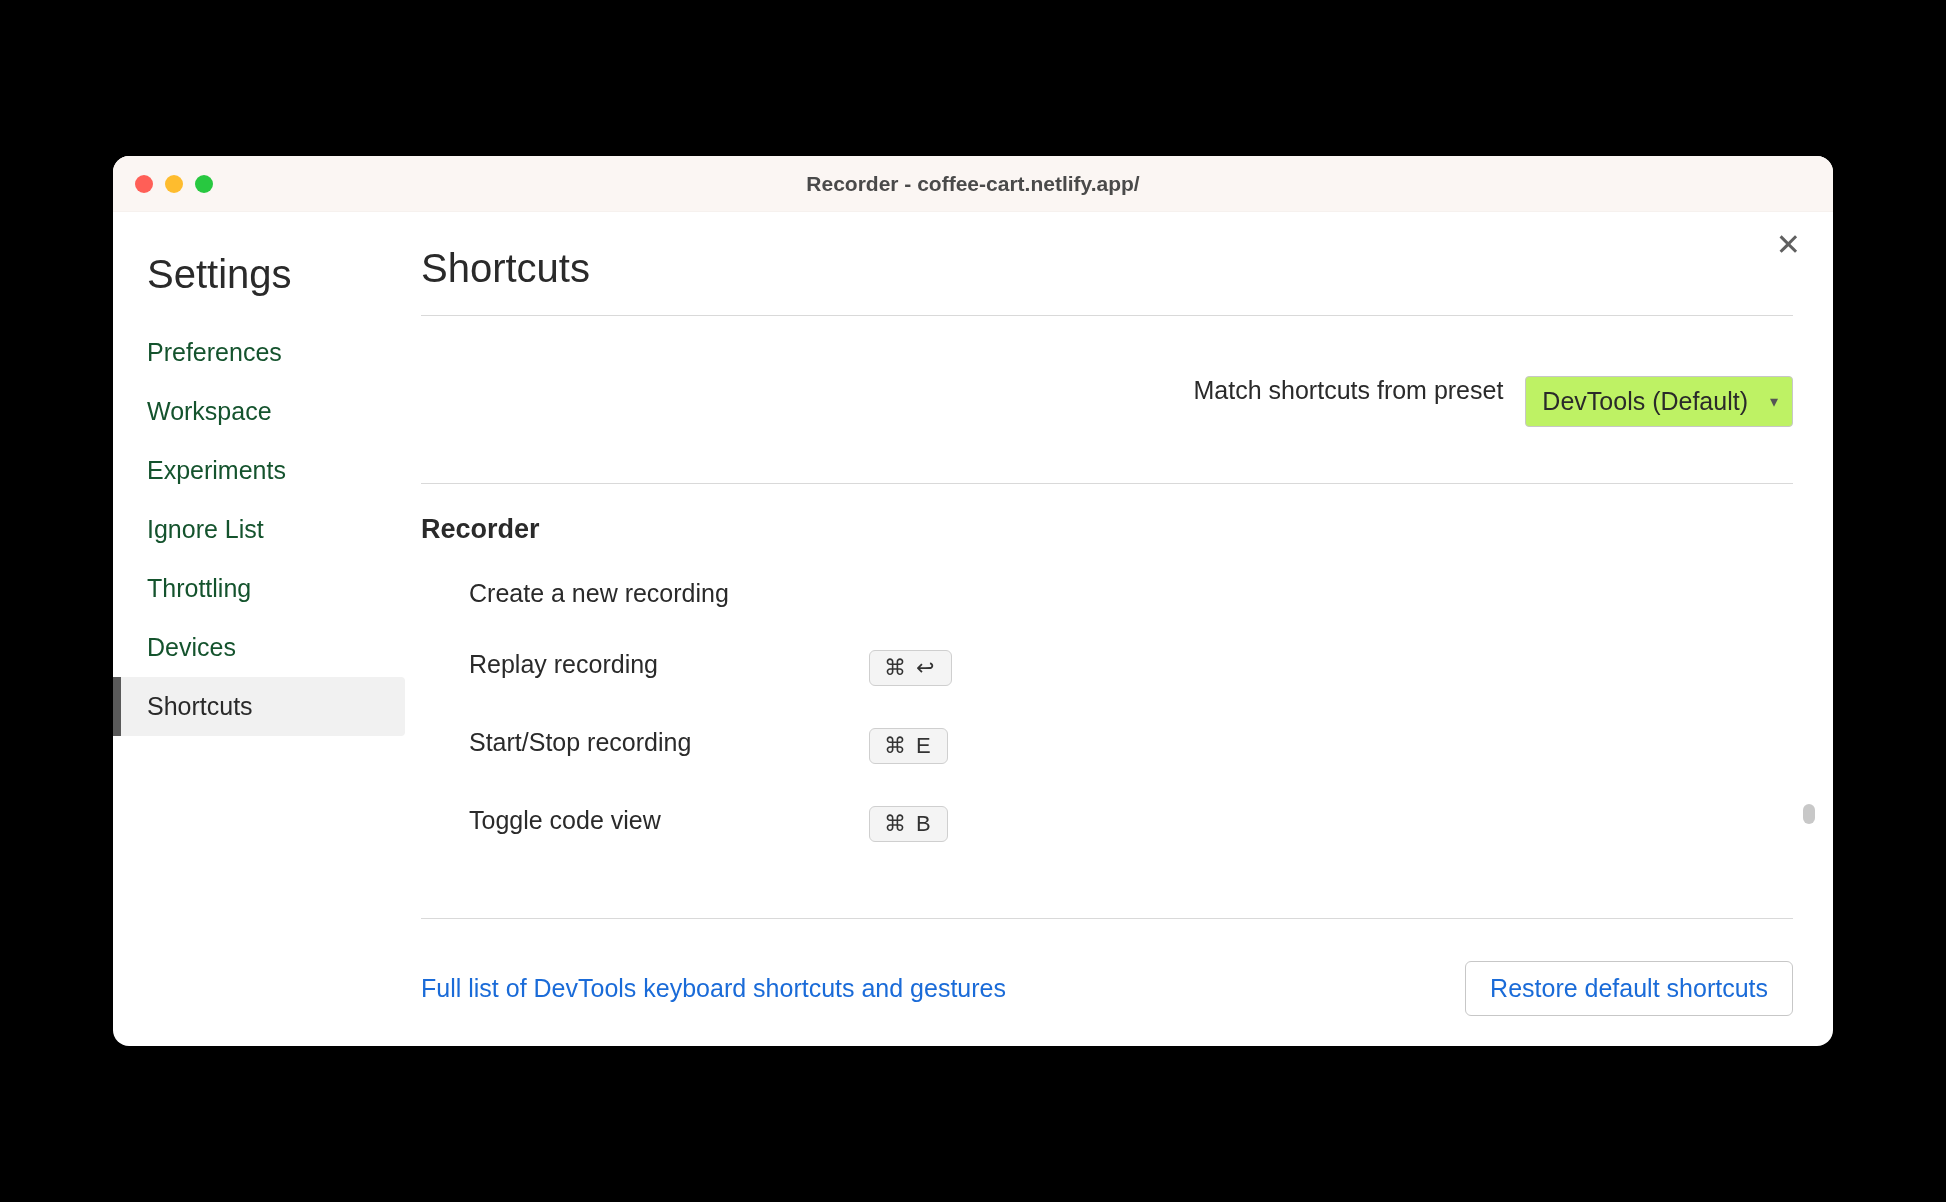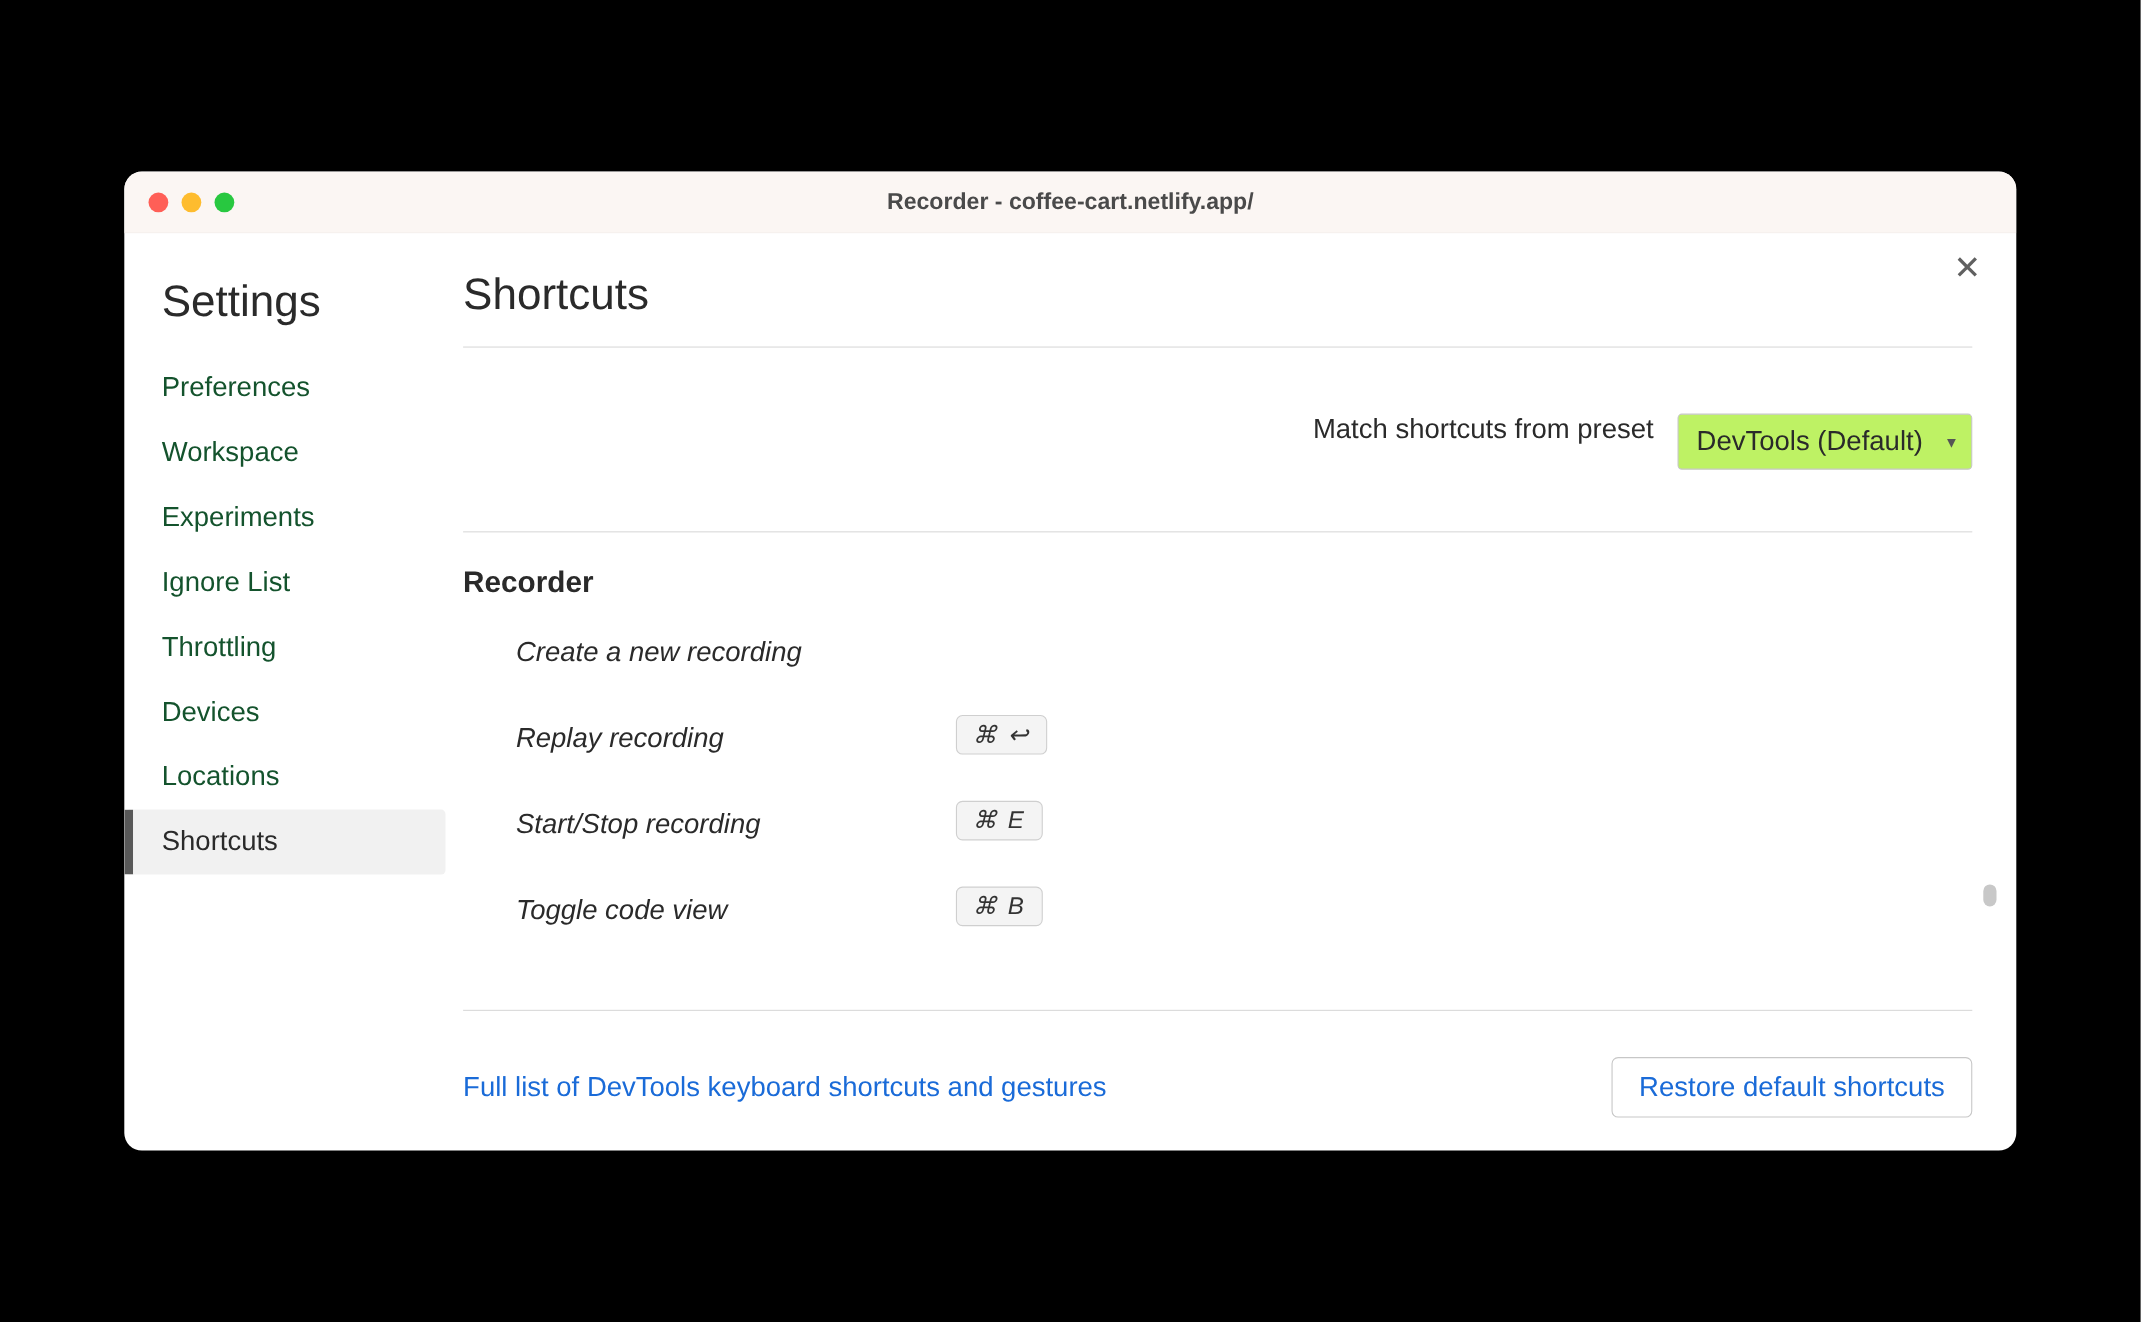--- a/index.html
+++ b/index.html
@@ -141,24 +141,23 @@
       position: relative;
     }
     .section-heading {
       font-size: 27px;
       font-weight: 700;
       color: #2a2a2a;
       margin-bottom: 34px;
     }
     .shortcut-row {
       display: flex;
-      align-items: flex-end;
+      align-items: flex-start;
       margin-bottom: 42px;
       padding-left: 48px;
-      font-style: italic;
     }
     .shortcut-row:last-child { margin-bottom: 0; }
     .shortcut-label {
       font-size: 25px;
       color: #2a2a2a;
       width: 400px;
       flex-shrink: 0;
     }
     .shortcut-key {
       border: 1px solid #cfcfcf;
@@ -221,21 +220,20 @@
     <div class="close-x">✕</div>
 
     <div class="sidebar">
       <div class="sidebar-title">Settings</div>
       <div class="sidebar-item">Preferences</div>
       <div class="sidebar-item">Workspace</div>
       <div class="sidebar-item">Experiments</div>
       <div class="sidebar-item">Ignore List</div>
       <div class="sidebar-item">Throttling</div>
       <div class="sidebar-item">Devices</div>
-      <div class="sidebar-item">Locations</div>
       <div class="sidebar-item active">Shortcuts</div>
     </div>
 
     <div class="main">
       <div class="page-title">Shortcuts</div>
 
       <div class="preset-row">
         <span class="preset-label">Match shortcuts from preset</span>
         <div class="preset-select">
           <span>DevTools (Default)</span>

